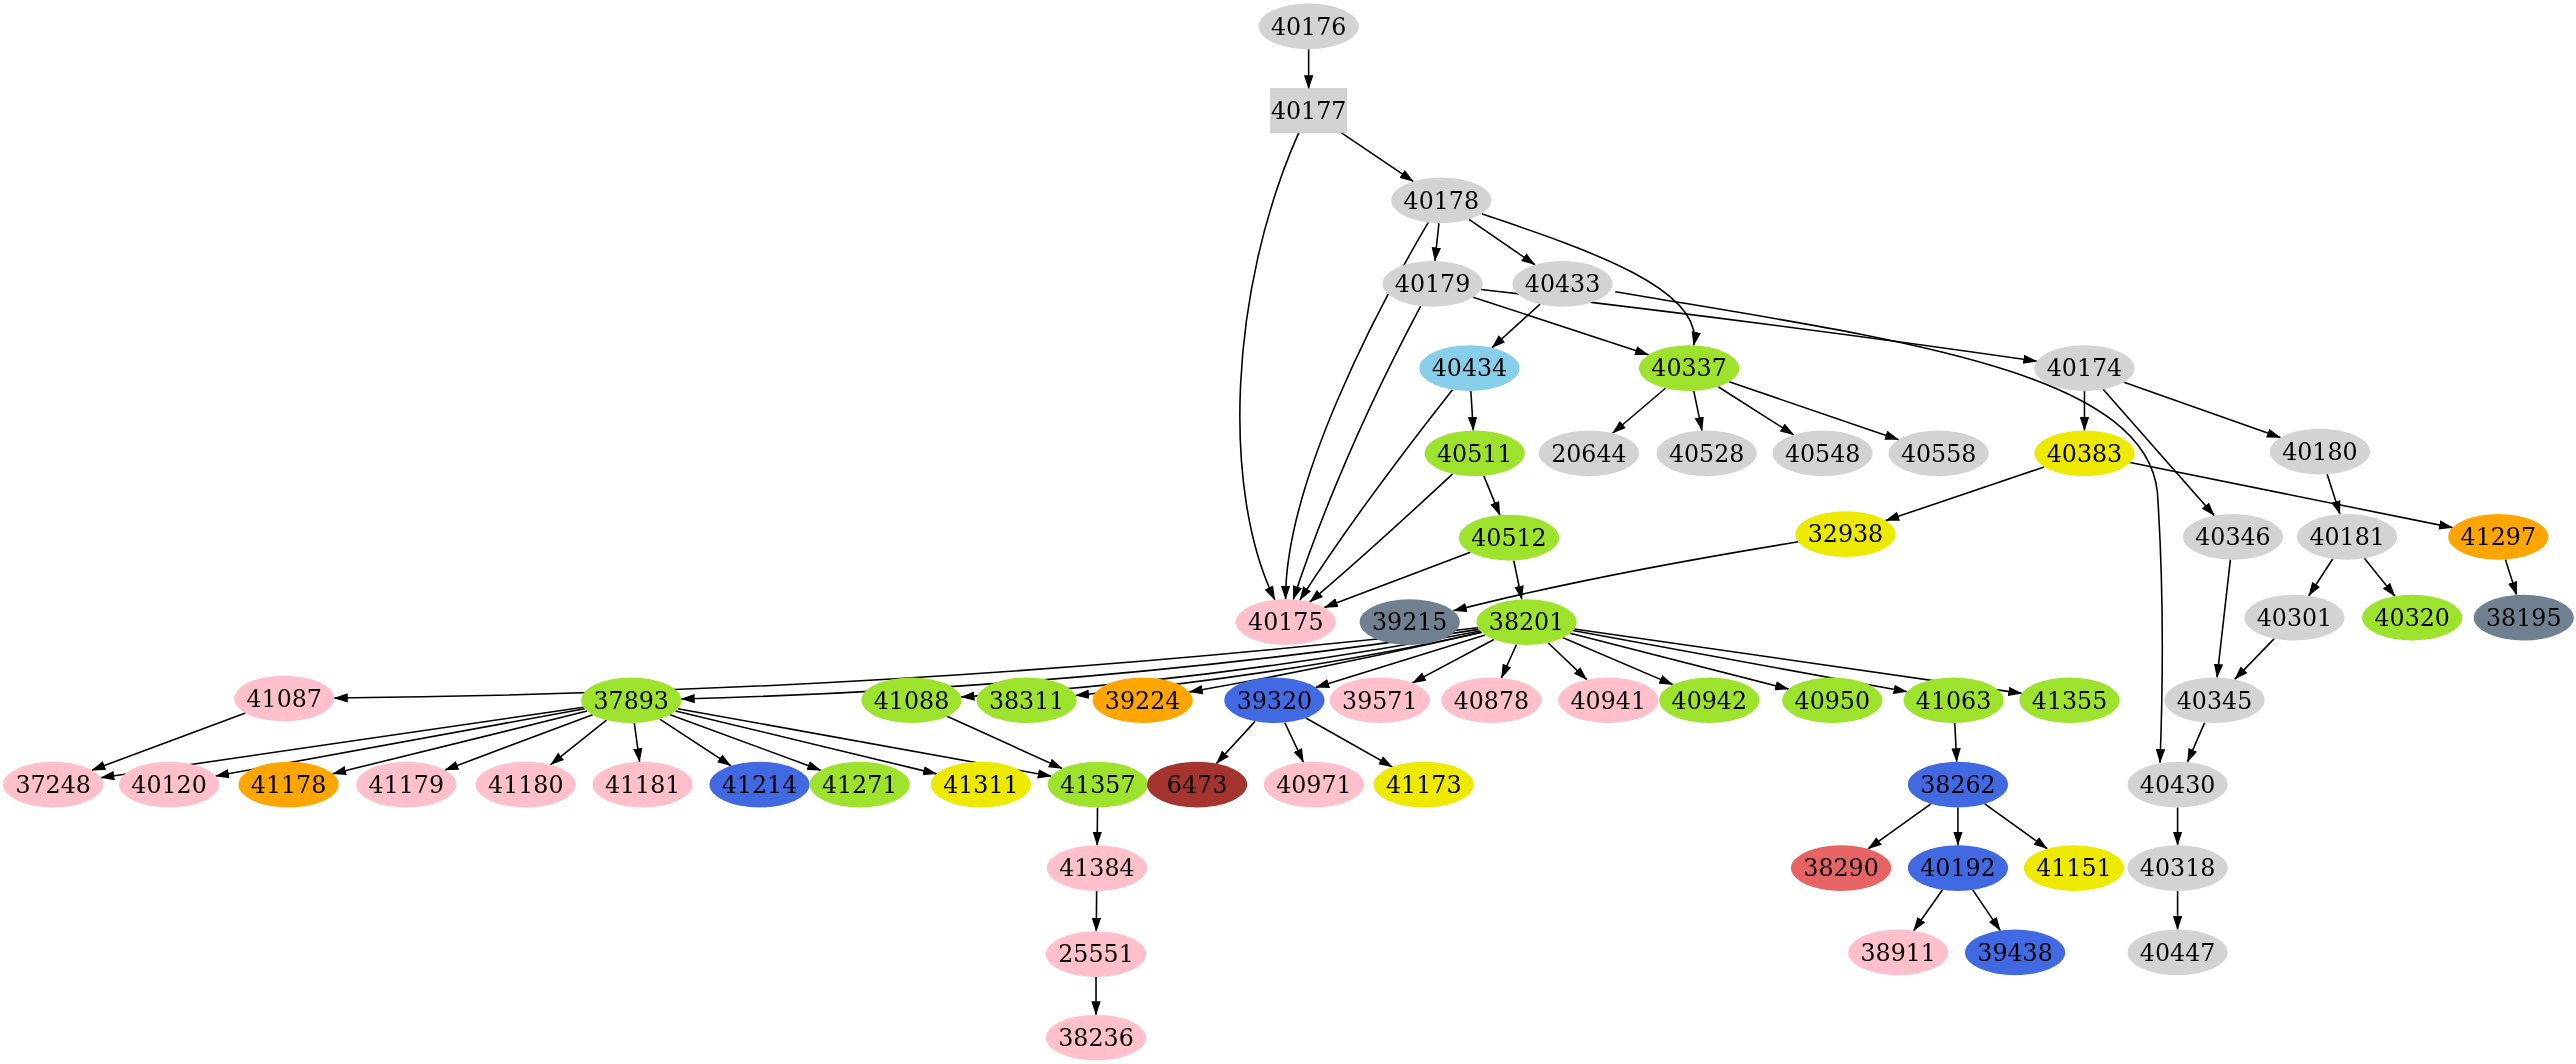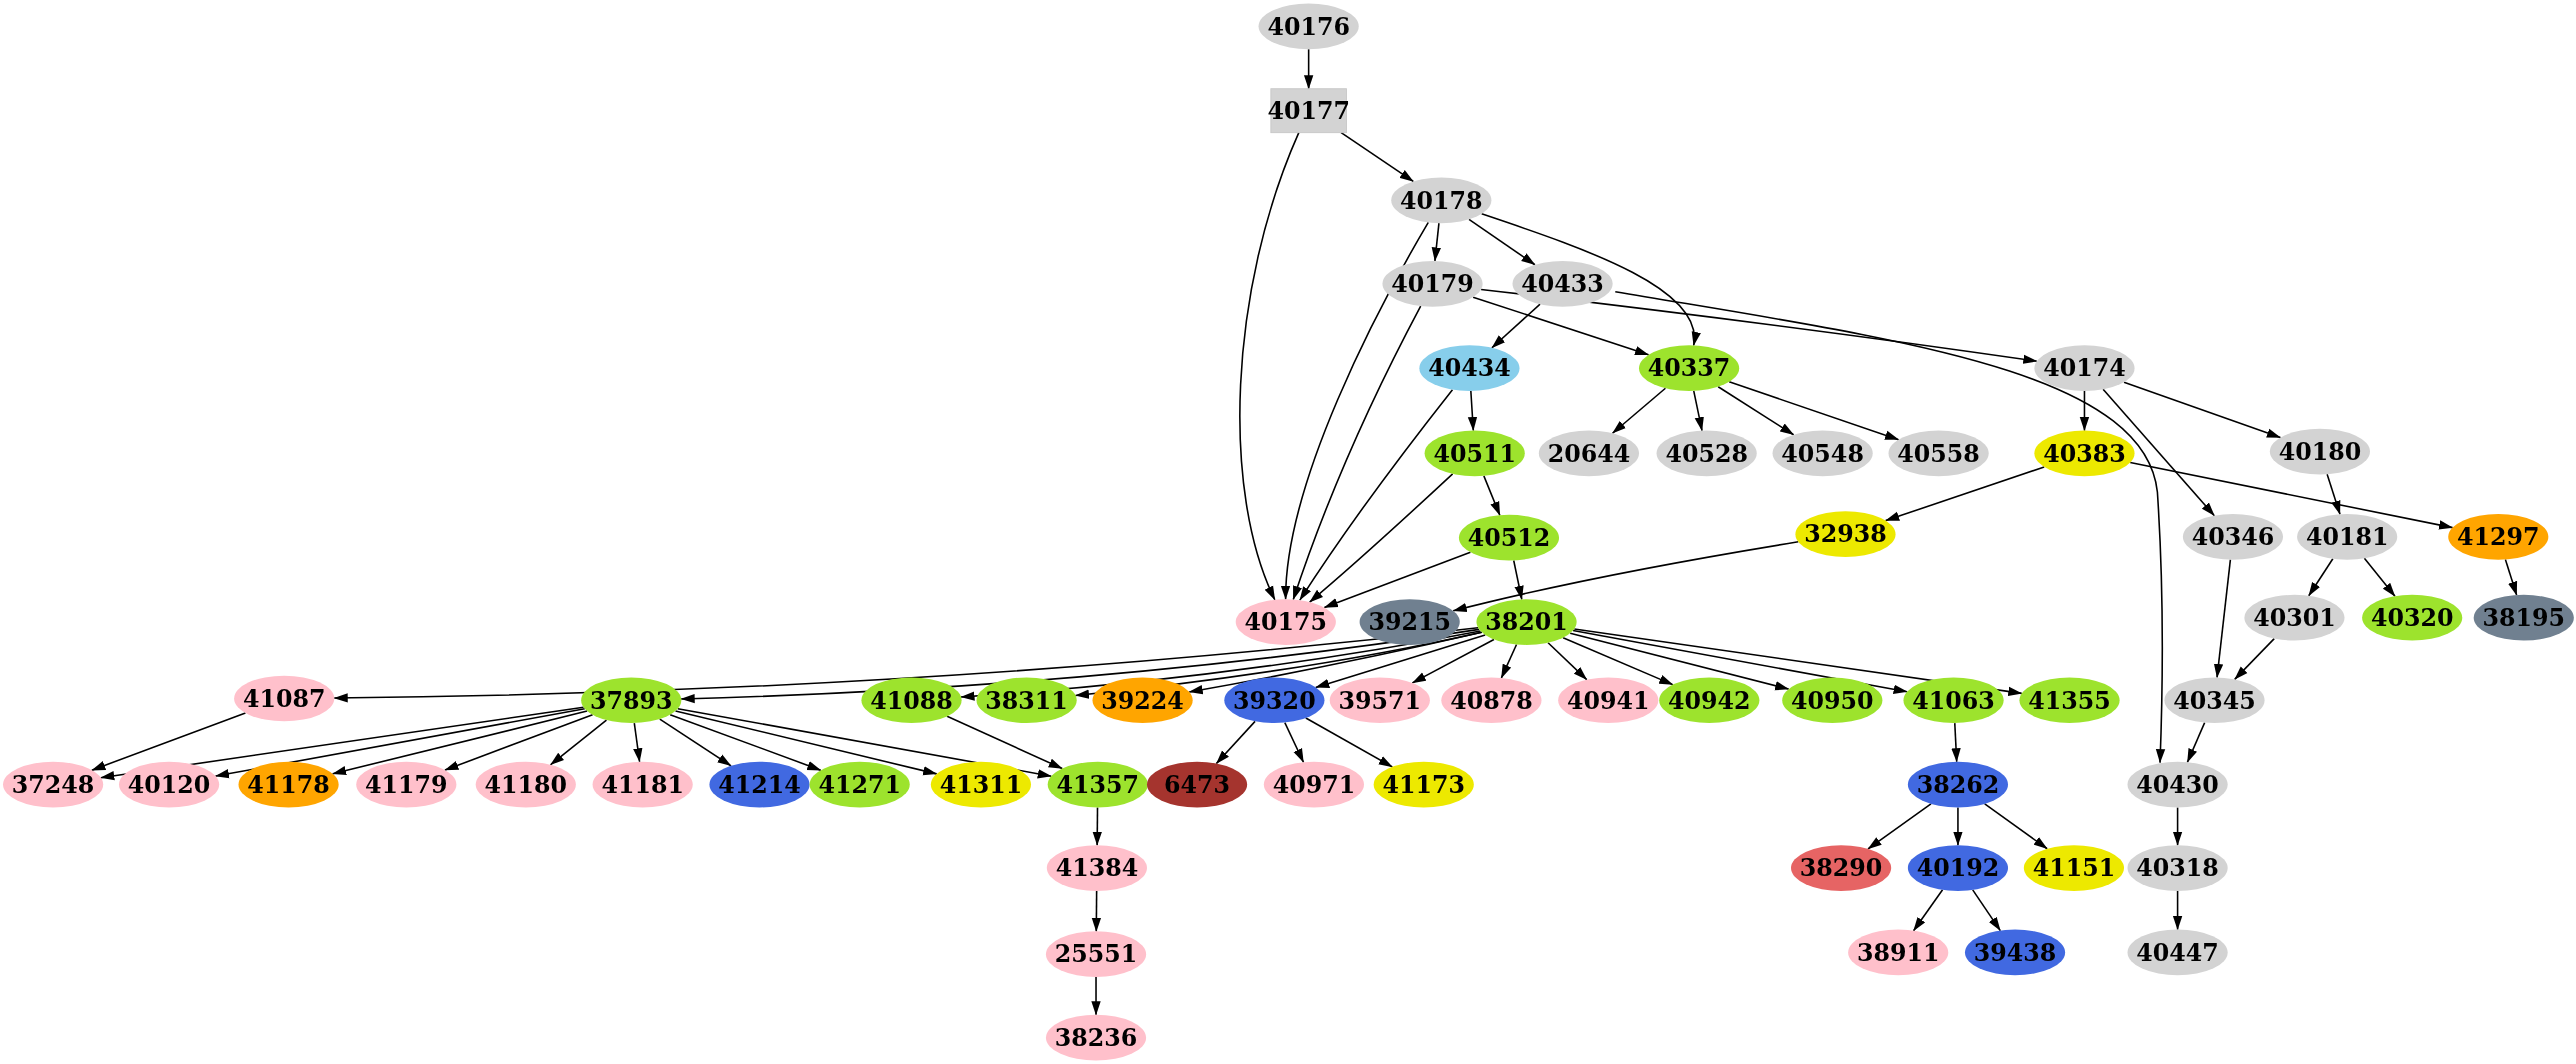--- a/index.html
+++ b/index.html
@@ -1,16 +1,16 @@
 <!DOCTYPE html>
 <html style="font-size:14px"><head>
 <meta charset="utf-8">
 <style>
   html,body{margin:0;padding:0;background:#ffffff;}
-  #stage{position:relative;width:2576px;height:1064px;background:#ffffff;overflow:hidden;font-weight:bold;}
+  #stage{position:relative;width:2576px;height:1064px;background:#ffffff;overflow:hidden;}
   svg{display:block;}
   .node-label{font-family:"DejaVu Serif","Liberation Serif",serif;font-size:27px;fill:#000000;
               text-anchor:middle;pointer-events:none;}
   .edge{fill:none;stroke:#000000;stroke-width:1.8px;}
 </style>
 </head>
 <body>
 
 <div id="stage">
   <svg width="2576" height="1064" viewBox="0 0 2931 1211" xmlns="http://www.w3.org/2000/svg">

